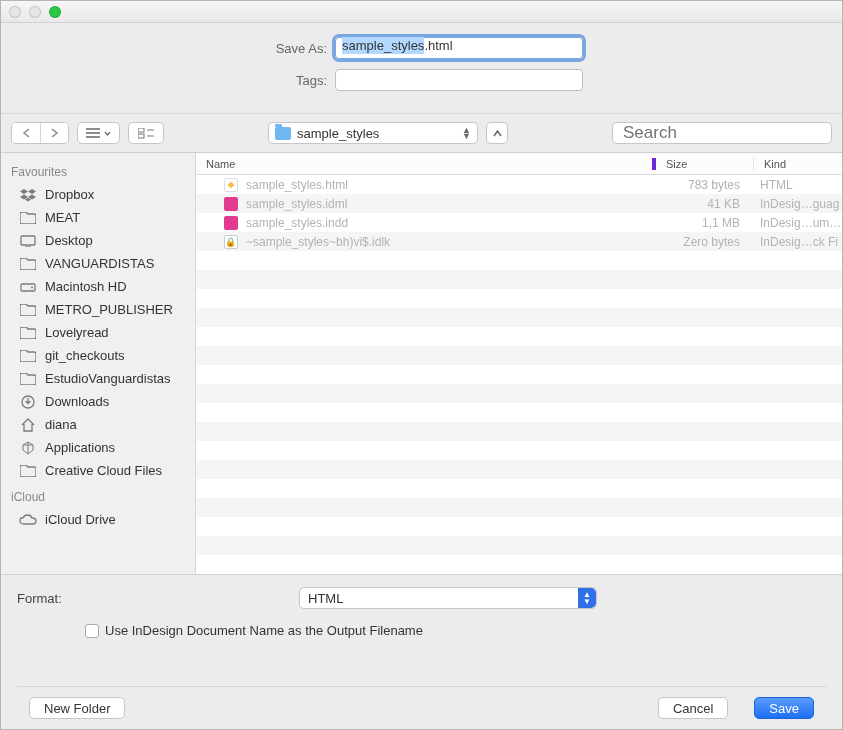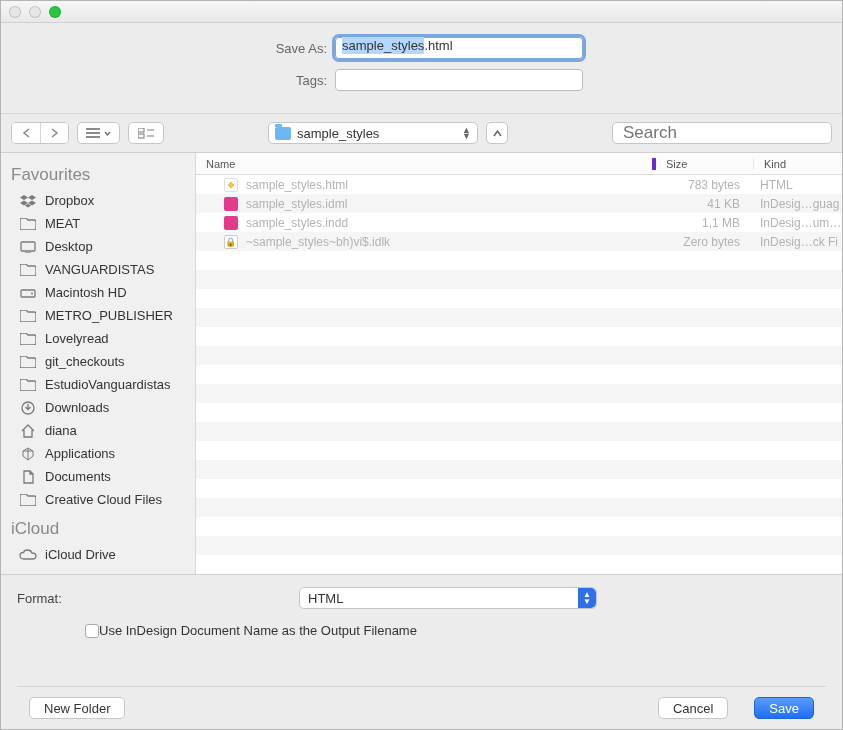--- a/index.html
+++ b/index.html
@@ -48,21 +48,21 @@
 }
 .folder-ico { width:16px; height:13px; background:#6fb7f3; border-radius:2px; position:relative; }
 .folder-ico::before { content:""; position:absolute; top:-3px; left:0; width:7px; height:3px; background:#6fb7f3; border-radius:1px 1px 0 0; }
 .updown { margin-left:auto; font-size:9px; color:#666; line-height:6px; display:flex; flex-direction:column; }
 .sq-btn { width:22px; height:22px; border:1px solid #c6c6c6; border-radius:5px; background:#fff; display:flex; align-items:center; justify-content:center; color:#555; }
 .search-box { width: 220px; height:22px; border:1px solid #c6c6c6; border-radius:5px; background:#fff; display:flex; align-items:center; padding:0 6px; gap:4px; color:#999; }
 .search-box input { border:none; outline:none; font-size:17px; flex:1; background:transparent; }
 
 .browser { flex:1; display:flex; min-height: 0; background:#fff; }
 .sidebar { width:195px; background:#f0f0f0; border-right:1px solid #d8d8d8; overflow-y:auto; padding-top:4px; }
-.side-head { font-size:17px; color:#8a8a8a; font-weight:500; padding: 8px 10px 4px 10px; }
+.side-head { font-size:12px; color:#8a8a8a; font-weight:500; padding: 8px 10px 4px 10px; }
 .side-item { display:flex; align-items:center; gap:8px; padding: 4px 10px 4px 18px; color:#333; }
 .side-item .ico { width:18px; display:flex; justify-content:center; color:#7b7b7b; }
 
 .filelist { flex:1; display:flex; flex-direction:column; }
 .cols { display:flex; height:22px; border-bottom:1px solid #dcdcdc; background:#fcfcfc; font-size:11px; color:#555; align-items:center; }
 .col-name { flex:1; padding-left:10px; border-right:4px solid #6d28d9; }
 .col-size { width:98px; padding-left:10px; border-right:1px solid #e4e4e4; }
 .col-kind { width:88px; padding-left:10px; }
 .rows { flex:1; overflow:auto; }
 .row { display:flex; height:19px; align-items:center; font-size:12px; color:#b3b3b3; }
@@ -74,21 +74,21 @@
 .file-ico.html { background: radial-gradient(circle,#f5c04c 30%,#fff 32%); border:1px solid #ddd; }
 .file-ico.idml { background:#e23a8d; }
 .file-ico.indd { background:#e23a8d; }
 .file-ico.lock { background:#fff; border:1px solid #ccc; display:flex; align-items:center; justify-content:center; font-size:9px; color:#aaa; }
 
 .bottom-panel { background:#ececec; border-top:1px solid #cfcfcf; padding: 12px 16px 0 16px; }
 .fmt-row { display:flex; align-items:center; margin-bottom:14px; }
 .fmt-label { width: 282px; text-align:left; padding-right:10px; color:#444; }
 .fmt-select { width: 298px; height:22px; border:1px solid #c6c6c6; border-radius:5px; background:#fff; display:flex; align-items:center; padding:0 8px; position:relative; }
 .fmt-select .arrows { position:absolute; right:0; top:0; width:18px; height:100%; background:#2f6fea; border-radius:0 5px 5px 0; display:flex; flex-direction:column; align-items:center; justify-content:center; color:#fff; font-size:8px; line-height:7px; }
-.chk-row { display:flex; align-items:center; margin-left: 68px; }
+.chk-row { display:flex; align-items:center; gap:6px; margin-left: 68px; }
 .chk { width:14px; height:14px; border:1px solid #a9a9a9; border-radius:3px; background:#fff; }
 .footer { display:flex; align-items:center; padding: 10px 12px; margin-top: 48px; border-top: 1px solid #d6d6d6; background:#ececec; }
 .btn { height:22px; padding: 0 14px; border:1px solid #c6c6c6; border-radius:5px; background:#fff; font-size:13px; color:#333; display:flex; align-items:center; }
 .btn.primary { background: linear-gradient(#5a9bff,#1e6ff2); color:#fff; border-color:#1c63da; }
 svg { display:block; }
 </style>
 </head>
 <body>
 
 <div class="window">
@@ -260,28 +260,20 @@
           </span>
           <span>diana</span>
         </div>
         <div class="side-item">
           <span class="ico">
             <svg width="14" height="14">
               <path d="M7 1 L2 4 v5 L7 13 L12 9 v-5 Z M7 1 v12 M2 4 L12 4" fill="none" stroke="#7b7b7b" stroke-width="1"></path>
             </svg>
           </span>
           <span>Applications</span>
-        </div>
-        <div class="side-item">
-          <span class="ico">
-            <svg width="14" height="14">
-              <path d="M3 1 h6 l3 3 v9 h-9 Z M9 1 v3 h3" fill="none" stroke="#7b7b7b" stroke-width="1.3"></path>
-            </svg>
-          </span>
-          <span>Documents</span>
         </div>
         <div class="side-item">
           <span class="ico">
             <svg width="16" height="12">
               <path d="M0 2 Q0 0 2 0 L6 0 L8 2 L14 2 Q16 2 16 4 L16 10 Q16 12 14 12 L2 12 Q0 12 0 10 Z" fill="none" stroke="#7b7b7b" stroke-width="1.3"></path>
             </svg>
           </span>
           <span>Creative Cloud Files</span>
         </div>
         <div class="side-head">iCloud</div>

